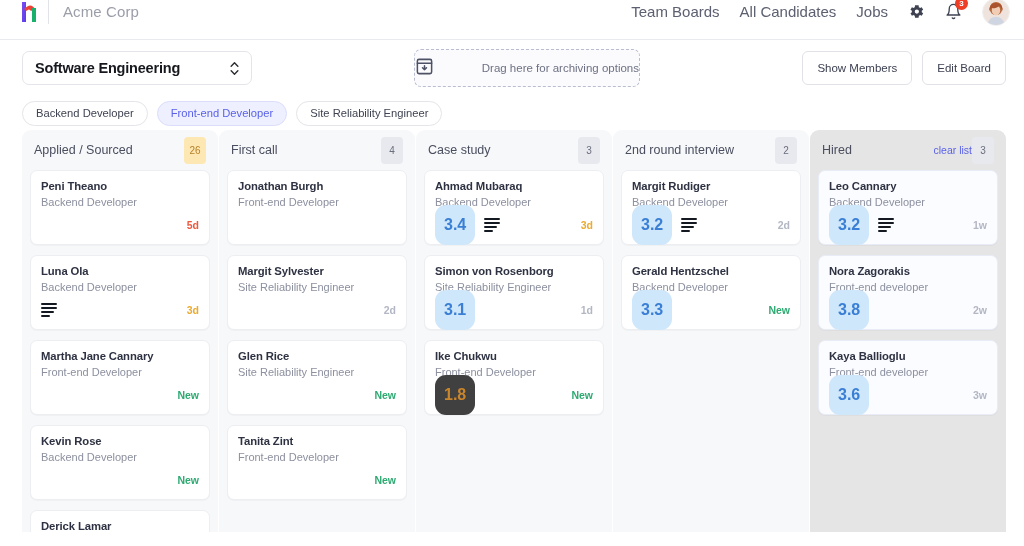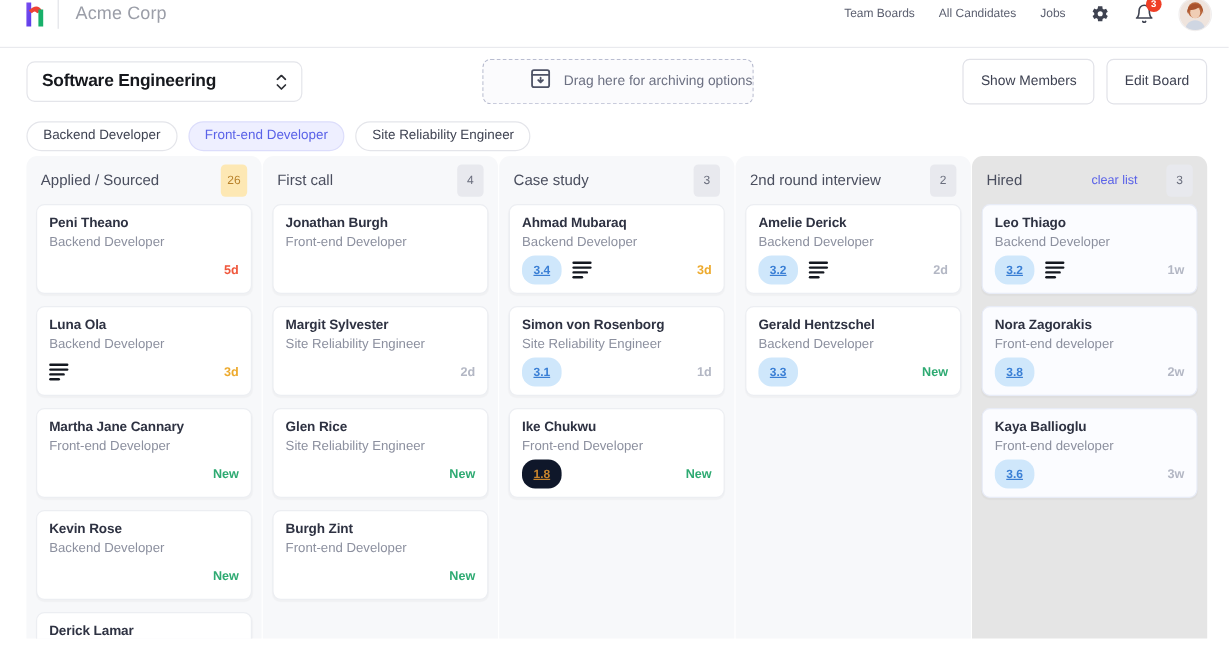--- a/index.html
+++ b/index.html
@@ -20,68 +20,68 @@
     background: #fff;
   }
   .logo-wrap { width: 30px; display: flex; align-items: center; justify-content: center; }
   .logo-sep { width: 1px; height: 24px; background: #e2e3e8; margin: 0 14px 0 4px; }
   .brand {
     font-size: 15px; color: #9b9ea8; letter-spacing: .1px;
   }
   .nav-right {
     margin-left: auto; display: flex; align-items: center; gap: 20px;
   }
-  .nav-link { font-size: 10px; color: #5c6070; white-space: nowrap; cursor: pointer; text-align: right; }
+  .nav-link { font-size: 15px; color: #5c6070; white-space: nowrap; cursor: pointer; text-align: right; }
   .nav-icon { display: flex; align-items: center; justify-content: center; cursor: pointer; }
   .bell-wrap { position: relative; display: flex; align-items: center; }
   .bell-badge {
     position: absolute; top: -6px; right: -6px;
     background: #ef3e26; color: #fff;
     font-size: 8px; font-weight: bold;
     width: 13px; height: 13px; border-radius: 50%;
     display: flex; align-items: center; justify-content: center;
     line-height: 1;
   }
   .avatar {
     width: 28px; height: 28px; border-radius: 50%;
     overflow: hidden; cursor: pointer; flex: none;
     border: 1px solid #f0eeee;
   }
 
   
   .subheader {
-    height: 56px; display: flex; align-items: center; padding: 0 18px 0 22px;
+    height: 56px; display: flex; align-items: center; padding: 0 18px 0 22px; gap: 12px;
   }
   .board-select {
     width: 230px; height: 34px;
     border: 1px solid #e4e5ea; border-radius: 7px;
     background: #fff;
     display: flex; align-items: center;
     padding: 0 12px;
     cursor: pointer;
   }
   .board-select-label {
     font-size: 14.5px; font-weight: bold; color: #16181d; flex: 1;
     letter-spacing: -.2px;
   }
   .updown { display: flex; flex-direction: column; gap: 3px; color: #2b2d33; }
 
   .archive-drop {
     margin-left: 150px;
     width: 226px; height: 38px;
     border: 1px dashed #b9bdd0; border-radius: 7px;
     background: #fbfbfd;
-    display: flex; align-items: center; justify-content: flex-end; gap: 10px;
+    display: flex; align-items: center; justify-content: space-between; gap: 10px;
     cursor: pointer;
   }
   .archive-text { font-size: 11.5px; color: #6d7183; }
 
   .header-btns { margin-left: auto; display: flex; gap: 10px; }
   .hbtn {
-    height: 38px; padding: 0 14px;
+    height: 18px; padding: 16px 14px;
     border: 1px solid #e1e2e8; border-radius: 6px;
     background: #fff; color: #3d4151; font-size: 11.5px;
     display: flex; align-items: center; cursor: pointer;
     white-space: nowrap;
   }
 
   
   .chips { display: flex; gap: 9px; padding: 0 22px; height: 34px; align-items: center; }
   .chip {
     height: 25px; padding: 0 13px;
@@ -105,21 +105,21 @@
     height: 402px;
     padding: 0 8px;
     overflow: hidden;
   }
   .column.hired { background: #e5e5e5; }
 
   .col-head {
     height: 40px; display: flex; align-items: center; padding: 0 4px;
   }
   .col-title { font-size: 12.5px; color: #4a4e5e; flex: 1; white-space: nowrap; }
-  .clear-list { font-size: 10.5px; color: #5a62e8; margin-right: 24px; cursor: pointer; white-space: nowrap; }
+  .clear-list { font-size: 10.5px; color: #5a62e8; margin-right: 0; cursor: pointer; white-space: nowrap; }
   .col-count {
     min-width: 22px; height: 27px; padding: 0 5px;
     border-radius: 4px; background: #e8e9ee; color: #6a6e7d;
     font-size: 10px; display: flex; align-items: center; justify-content: center;
   }
   .col-count.amber { background: #fde8b4; color: #b8812a; }
 
   .card {
     background: #fff;
     border: 1px solid #eceef2;
@@ -129,26 +129,26 @@
     padding: 9px 10px 8px 10px;
     display: flex; flex-direction: column;
     cursor: pointer;
     box-shadow: 0 1px 1px rgba(20,22,30,.03);
   }
   .column.hired .card { background: #fbfcff; border-color: #e8ecf7; }
   .card-name { font-size: 11.3px; font-weight: bold; color: #2e3242; letter-spacing: -.1px; white-space: nowrap; overflow: hidden; }
   .card-role { font-size: 11px; color: #8c909f; margin-top: 4px; white-space: nowrap; overflow: hidden; }
   .card-foot { margin-top: auto; display: flex; align-items: center; gap: 9px; height: 22px; }
   .score {
-    min-width: 33px; height: 24px; padding: 0 9px;
-    border-radius: 11px; font-size: 10px; font-weight: bold;
-    display: flex; align-items: center; justify-content: center; text-decoration: underline;
+    min-width: 33px; height: 40px; padding: 0 9px;
+    border-radius: 11px; font-size: 16px; font-weight: bold;
+    display: flex; align-items: center; justify-content: center;
   }
   .score.blue { background: #cfe7fb; color: #3a7fd5; }
-  .score.amber { background: #0f172a; color: #c9852c; }
+  .score.amber { background: #404040; color: #c9852c; }
   .card-right { margin-left: auto; font-size: 10.5px; font-weight: bold; }
   .t-red { color: #f0573c; }
   .t-amber { color: #edaa2d; }
   .t-grey { color: #b3b7c4; }
   .t-green { color: #2eaa72; }
   .notes-icon { display: flex; flex-direction: column; gap: 2px; }
   .notes-icon i { display: block; height: 2px; background: #141820; border-radius: 1px; }
 </style>
 </head>
 <body>
@@ -299,21 +299,21 @@
         </div>
       </div>
       <div class="card">
         <div class="card-name">Glen Rice</div>
         <div class="card-role">Site Reliability Engineer</div>
         <div class="card-foot">
           <div class="card-right t-green">New</div>
         </div>
       </div>
       <div class="card">
-        <div class="card-name">Burgh Zint</div>
+        <div class="card-name">Tanita Zint</div>
         <div class="card-role">Front-end Developer</div>
         <div class="card-foot">
           <div class="card-right t-green">New</div>
         </div>
       </div>
     </div>
     <div class="column">
       <div class="col-head">
         <div class="col-title">Case study</div>
         <div class="col-count">3</div>
@@ -348,21 +348,21 @@
           <div class="card-right t-green">New</div>
         </div>
       </div>
     </div>
     <div class="column">
       <div class="col-head">
         <div class="col-title">2nd round interview</div>
         <div class="col-count">2</div>
       </div>
       <div class="card">
-        <div class="card-name">Amelie Derick</div>
+        <div class="card-name">Margit Rudiger</div>
         <div class="card-role">Backend Developer</div>
         <div class="card-foot">
           <div class="score blue">3.2</div>
           <div class="notes-icon">
             <i style="width: 16px;"></i>
             <i style="width: 16px;"></i>
             <i style="width: 13px;"></i>
             <i style="width: 9px;"></i>
           </div>
           <div class="card-right t-grey">2d</div>
@@ -377,21 +377,21 @@
         </div>
       </div>
     </div>
     <div class="column hired">
       <div class="col-head">
         <div class="col-title">Hired</div>
         <div class="clear-list">clear list</div>
         <div class="col-count">3</div>
       </div>
       <div class="card">
-        <div class="card-name">Leo Thiago</div>
+        <div class="card-name">Leo Cannary</div>
         <div class="card-role">Backend Developer</div>
         <div class="card-foot">
           <div class="score blue">3.2</div>
           <div class="notes-icon">
             <i style="width: 16px;"></i>
             <i style="width: 16px;"></i>
             <i style="width: 13px;"></i>
             <i style="width: 9px;"></i>
           </div>
           <div class="card-right t-grey">1w</div>

